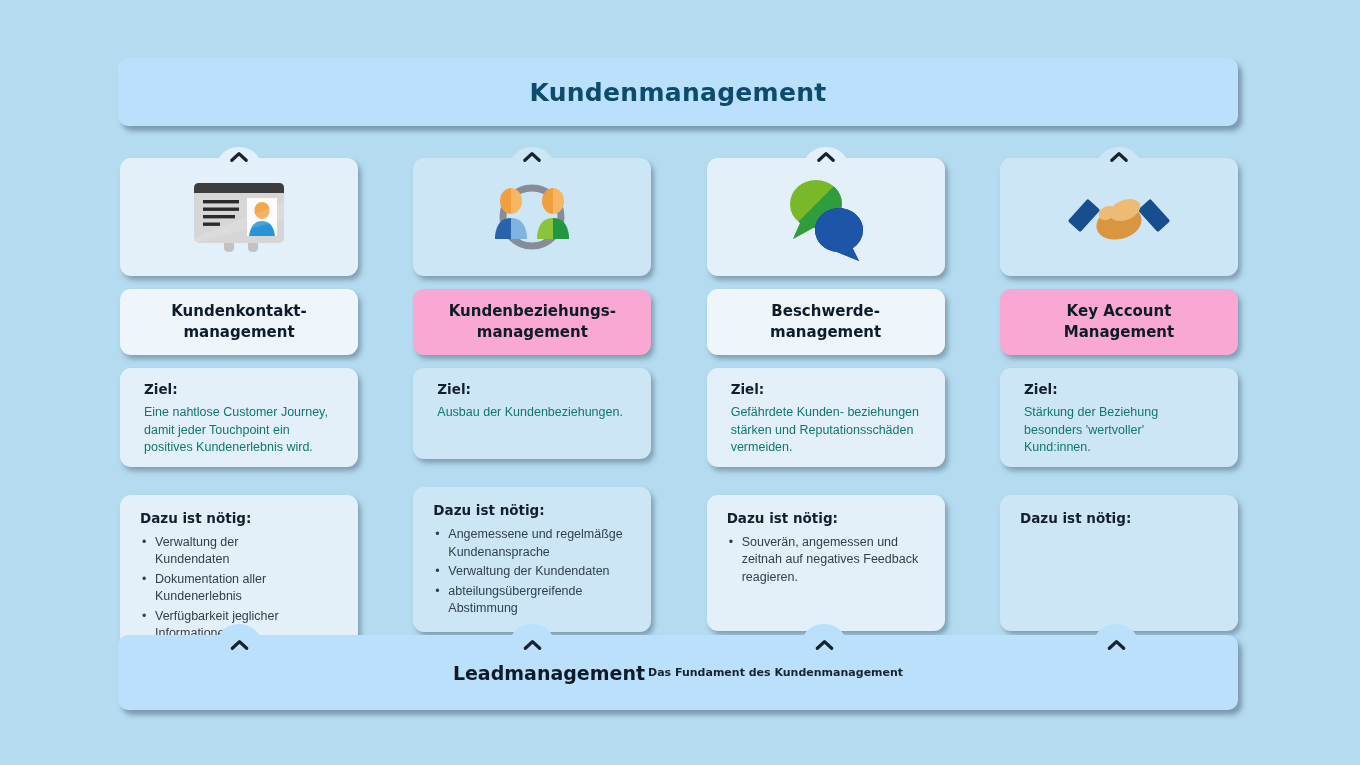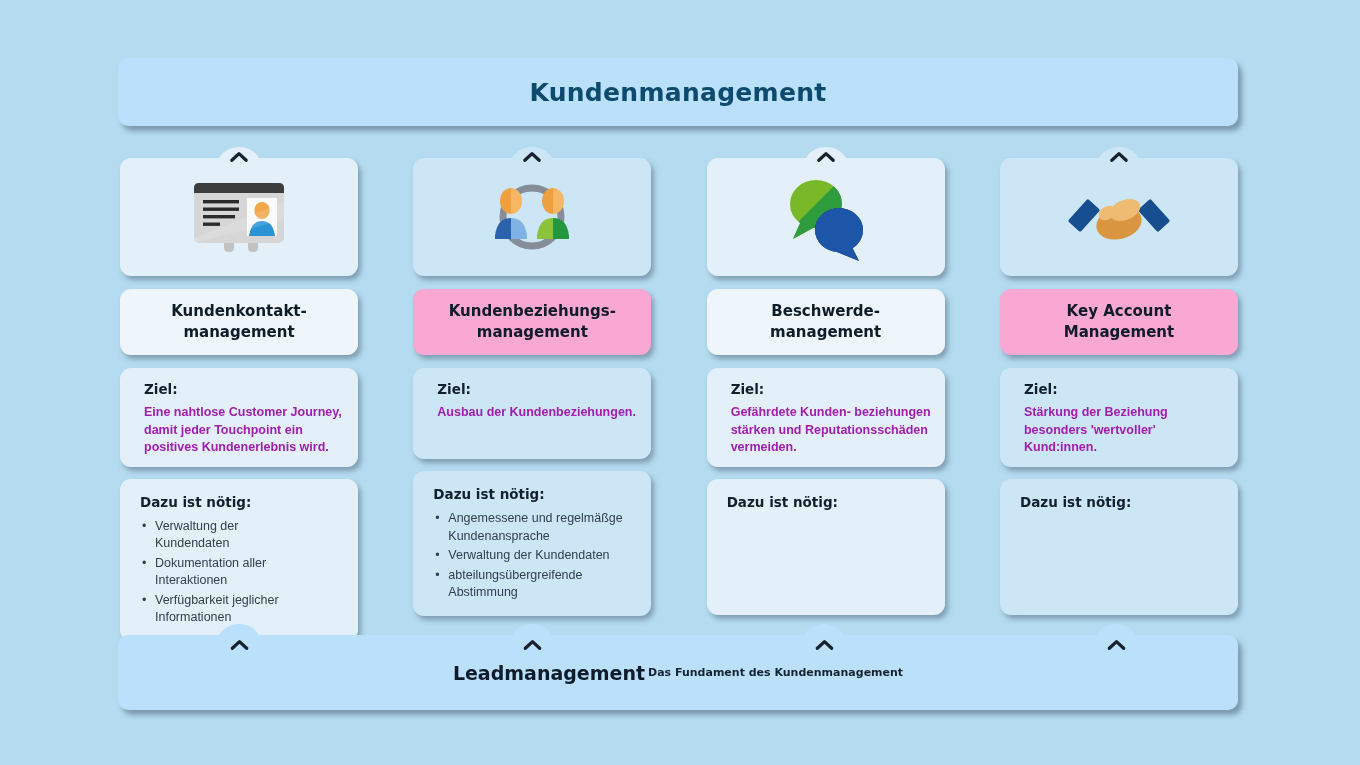--- a/index.html
+++ b/index.html
@@ -57,25 +57,24 @@
     font-family:"DejaVu Sans",sans-serif;
     font-weight:bold;font-size:15px;line-height:1.4;color:#0e1b28;
     white-space:pre-line;
   }
   .ziel-card{min-height:91px;margin-top:13px;padding:13px 14px 10px 24px;}
   .section-label{
     font-family:"DejaVu Sans",sans-serif;
     font-weight:bold;font-size:13.5px;color:#12202d;margin:0 0 7px 0;
   }
   .body-text{
-    font-size:12.5px;line-height:1.4;color:#a21caf;margin:0;
+    font-size:12.5px;line-height:1.4;color:#0f766e;margin:0;
     white-space:pre-line;
-    font-weight:bold;
-  }
-  .dazu-card{min-height:136px;margin-top:12px;padding:15px 12px 12px 20px;}
+  }
+  .dazu-card{min-height:136px;margin-top:28px;padding:15px 12px 12px 20px;}
   .bullets{list-style:none;margin:8px 0 0 0;padding:0;}
   .bullets li{
     position:relative;padding-left:15px;margin-bottom:2px;
     font-size:12.5px;line-height:1.4;color:#31404d;white-space:pre-line;
   }
   .bullets li::before{content:"\2022";position:absolute;left:2px;top:0;color:#31404d;}
 
   .footer-bar{
     top:635px;height:75px;
     display:flex;flex-direction:row;align-items:center;justify-content:center;gap:3px;
@@ -133,21 +132,21 @@
       <p class="body-text">Eine nahtlose Customer Journey,
 damit jeder Touchpoint ein
 positives Kundenerlebnis wird.</p>
     </div>
     <div class="card dazu-card">
       <p class="section-label">Dazu ist nötig:</p>
       <ul class="bullets">
         <li>Verwaltung der
 Kundendaten</li>
         <li>Dokumentation aller
-Interaktionen</li>
+Kundenerlebnis</li>
         <li>Verfügbarkeit jeglicher
 Informationen</li>
       </ul>
     </div>
   </div>
 
   <div class="column col-blue">
     <div class="card icon-card">
       <svg class="caret" viewBox="0 0 20 11">
         <path d="M2.5 9.5 L10 2.5 L17.5 9.5" stroke="#18222e" stroke-width="3.4" fill="none" stroke-linecap="round" stroke-linejoin="round"></path>
@@ -216,20 +215,23 @@
     </div>
     <div class="card ziel-card">
       <p class="section-label">Ziel:</p>
       <p class="body-text">Gefährdete Kunden- beziehungen
 stärken und Reputationsschäden
 vermeiden.</p>
     </div>
     <div class="card dazu-card">
       <p class="section-label">Dazu ist nötig:</p>
       <ul class="bullets">
+        <li>Souverän, angemessen und
+zeitnah auf negatives Feedback
+reagieren.</li>
       </ul>
     </div>
   </div>
 
   <div class="column col-blue">
     <div class="card icon-card">
       <svg class="caret" viewBox="0 0 20 11">
         <path d="M2.5 9.5 L10 2.5 L17.5 9.5" stroke="#18222e" stroke-width="3.4" fill="none" stroke-linecap="round" stroke-linejoin="round"></path>
       </svg>
       <svg width="104" height="68" viewBox="0 0 104 68">

